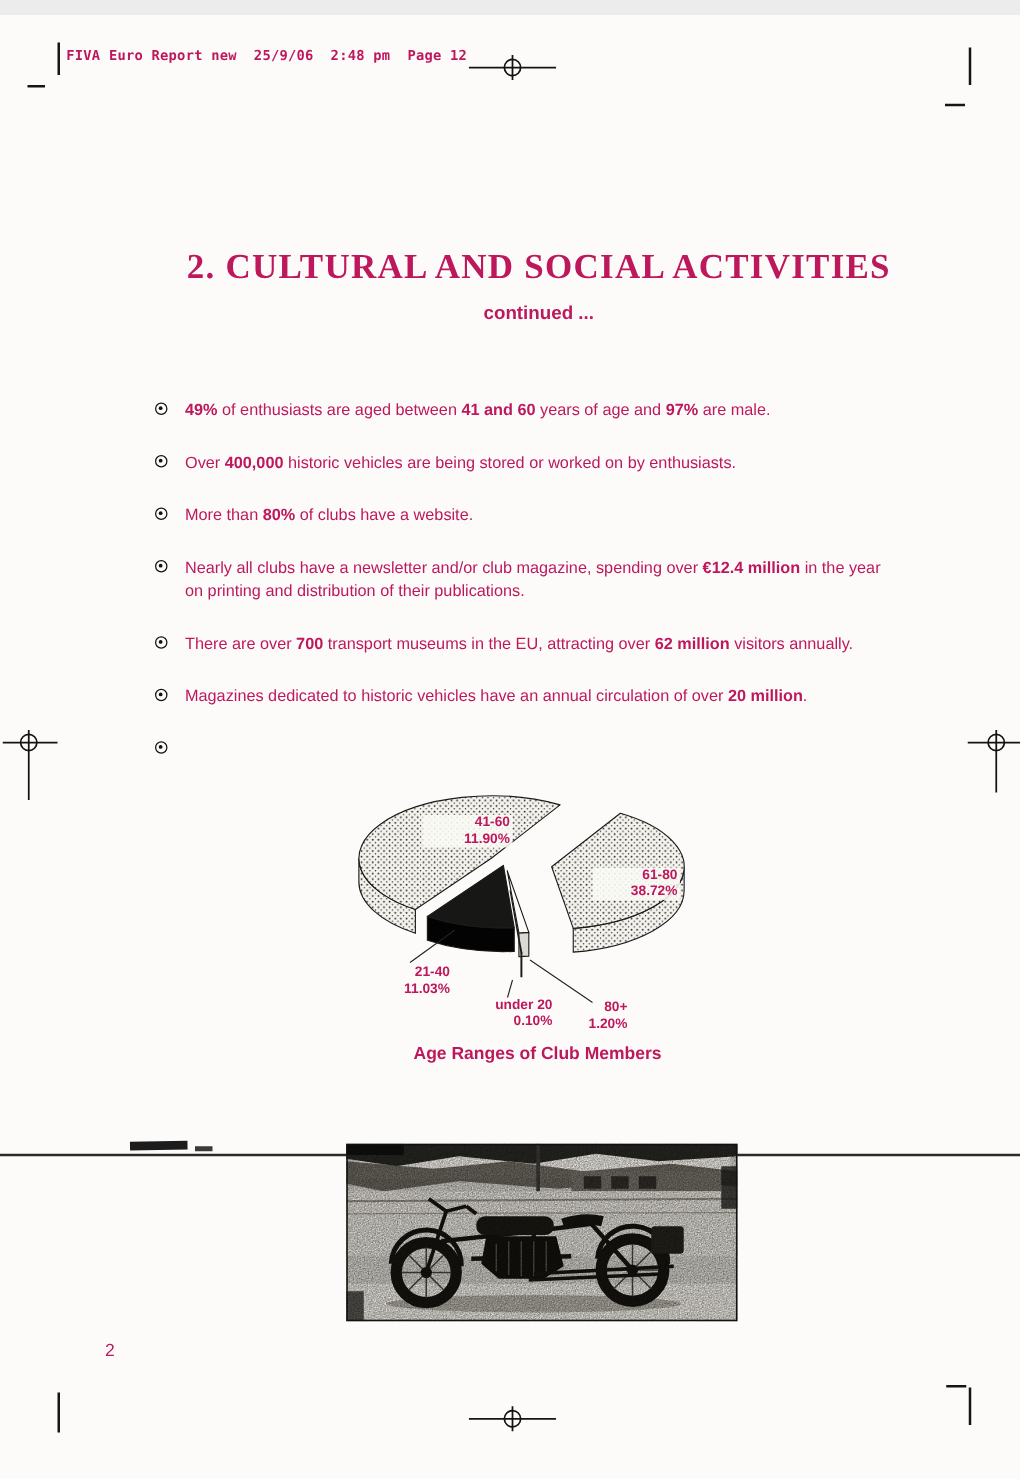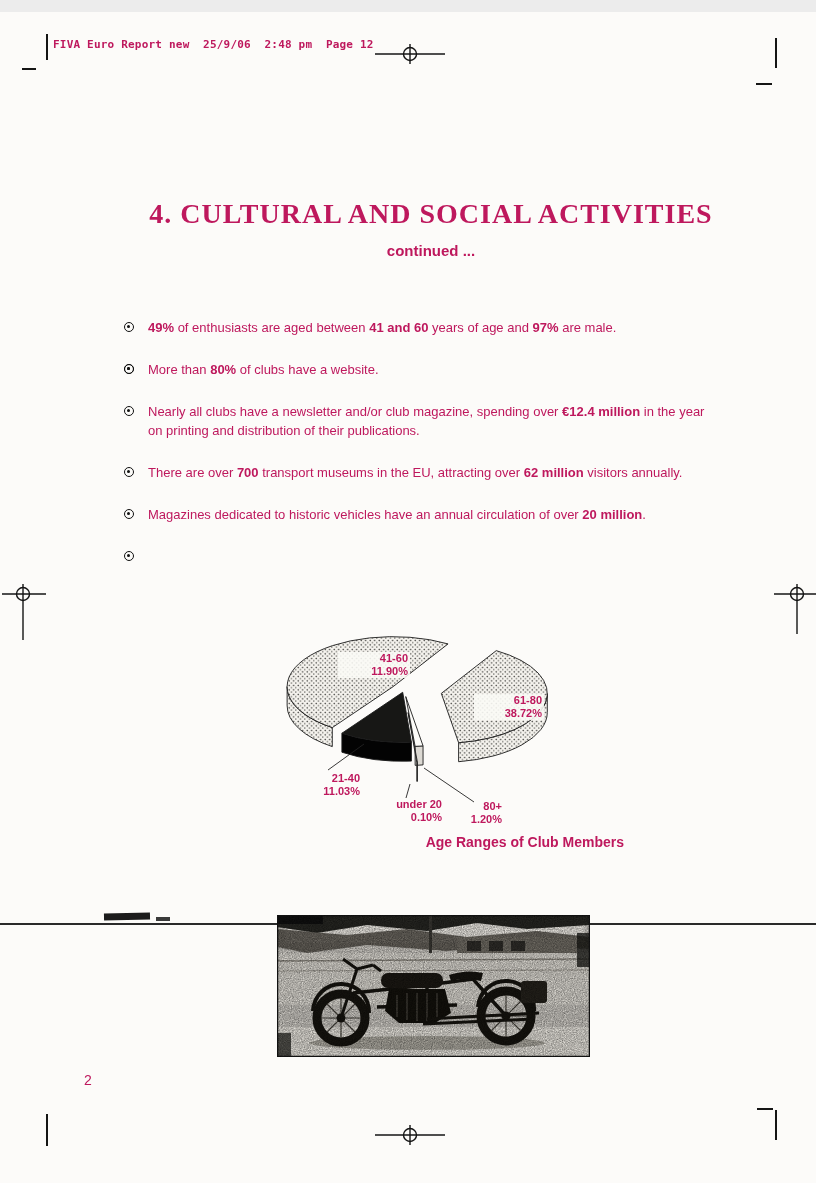--- a/index.html
+++ b/index.html
@@ -24,21 +24,21 @@
   .bullets strong{font-weight:700;}
   .bullet-icon{position:absolute;left:2px;top:4px;width:8px;height:8px;border:1.2px solid #111;
                border-radius:50%;display:inline-block;}
   .bullet-icon .core{position:absolute;left:2px;top:2px;width:3px;height:3px;border-radius:50%;
                      background:#111;display:block;}
 
   .chart{position:absolute;left:252px;top:600px;width:356px;height:215px;}
   .chart svg{position:absolute;left:0;top:0;}
   .pie-label{position:absolute;font-size:11px;font-weight:700;text-align:right;line-height:13px;}
   .pie-label.on{background:rgba(251,250,246,0.88);padding:0 2px;}
-  .chart-caption{position:absolute;left:268px;top:822px;width:356px;text-align:right;
+  .chart-caption{position:absolute;left:252px;top:822px;width:356px;text-align:center;
                  font-weight:700;font-size:14px;}
 
   .rule{position:absolute;left:0;top:911px;width:816px;height:1.5px;background:#2a2a2a;}
   .smudge{position:absolute;left:104px;top:901px;width:46px;height:7px;background:#1c1c1c;
           transform:rotate(-1deg);}
   .smudge2{position:absolute;left:156px;top:905px;width:14px;height:4px;background:#3a3a3a;}
 
   .photo{position:absolute;left:277px;top:903px;width:313px;height:142px;}
   .page-number{position:absolute;left:84px;top:1060px;font-size:14px;}
 </style>
@@ -71,30 +71,30 @@
       <line x1="23" y1="6" x2="23" y2="56"></line>
   </svg>
   <svg class="reg" style="left:375px;top:1110px" width="70" height="26">
     <line x1="0" y1="13" x2="70" y2="13"></line>
       <circle cx="35" cy="13" r="6.5"></circle>
       <line x1="35" y1="3" x2="35" y2="23"></line>
   </svg>
 
   <div class="slug">FIVA Euro Report new  25/9/06  2:48 pm  Page 12</div>
 
-  <h1 class="title" style="margin:0;">4. CULTURAL AND SOCIAL ACTIVITIES</h1>
+  <h1 class="title" style="margin:0;">2. CULTURAL AND SOCIAL ACTIVITIES</h1>
   <div class="subtitle">continued ...</div>
 
   <ul class="bullets" id="bullet-list">
       <li><span class="bullet-icon">
           <span class="core"></span>
         </span><span><strong>49%</strong> of enthusiasts are aged between <strong>41 and 60</strong> years of age and <strong>97%</strong> are male.</span></li>
       <li><span class="bullet-icon">
           <span class="core"></span>
-        </span></li>
+        </span><span>Over <strong>400,000</strong> historic vehicles are being stored or worked on by enthusiasts.</span></li>
       <li><span class="bullet-icon">
           <span class="core"></span>
         </span><span>More than <strong>80%</strong> of clubs have a website.</span></li>
       <li><span class="bullet-icon">
           <span class="core"></span>
         </span><span>Nearly all clubs have a newsletter and/or club magazine, spending over <strong>€12.4 million</strong> in the year on printing and distribution of their publications.</span></li>
       <li><span class="bullet-icon">
           <span class="core"></span>
         </span><span>There are over <strong>700</strong> transport museums in the EU, attracting over <strong>62 million</strong> visitors annually.</span></li>
       <li><span class="bullet-icon">

